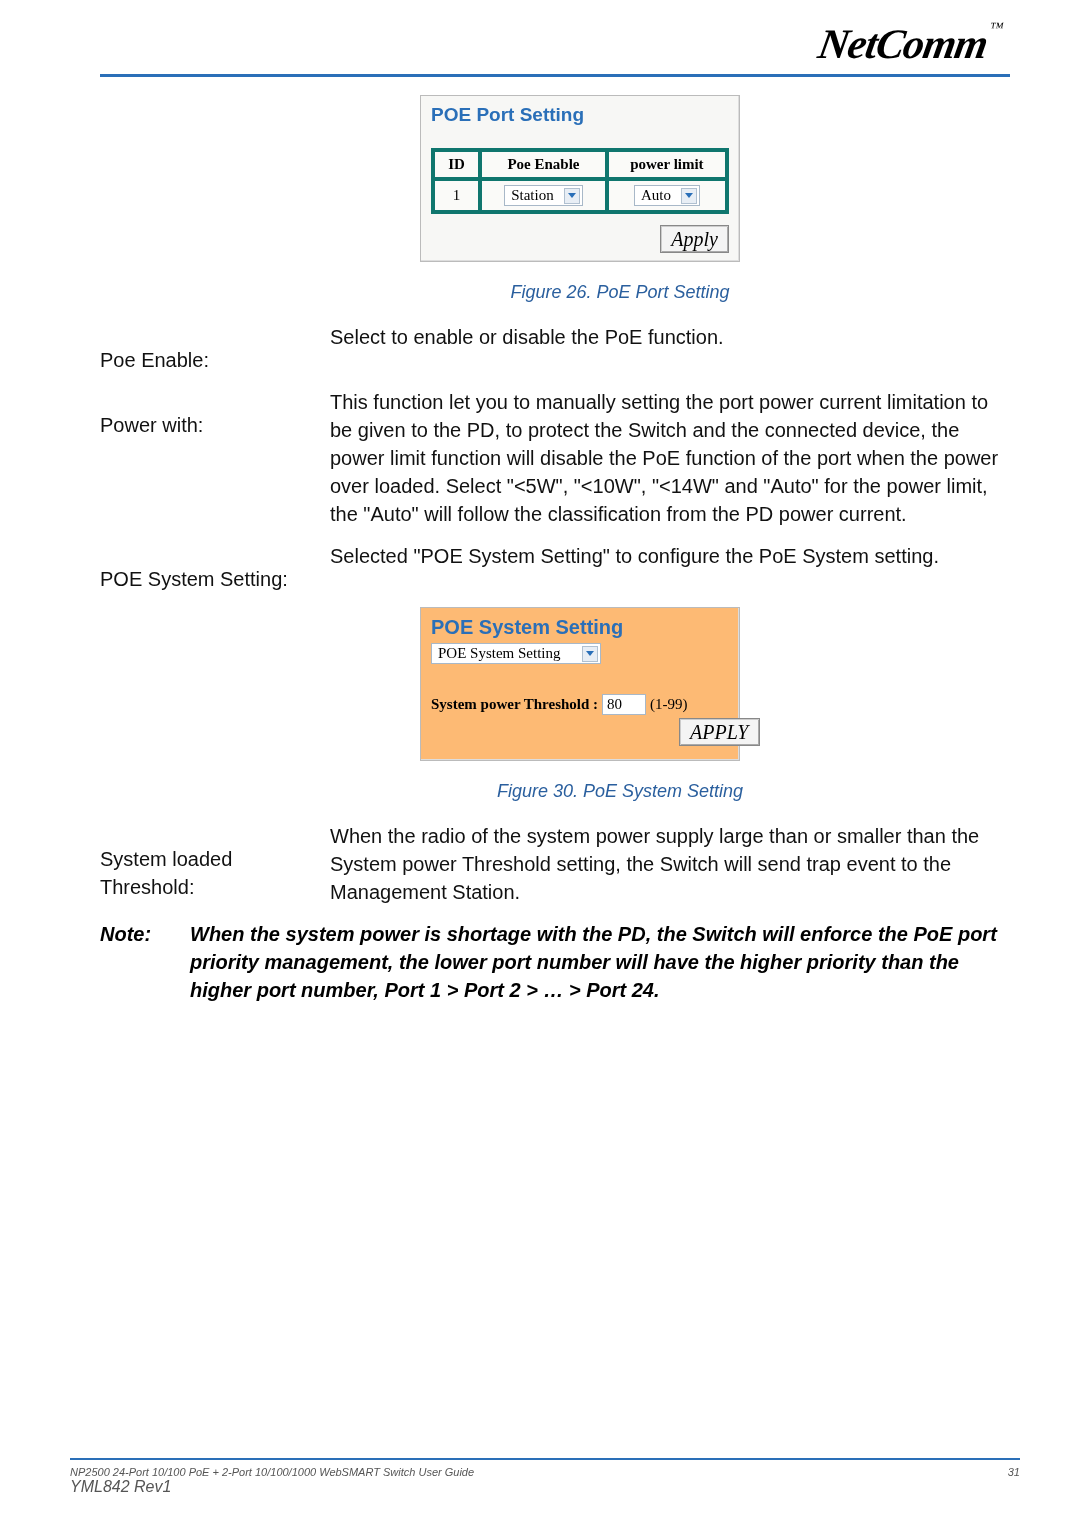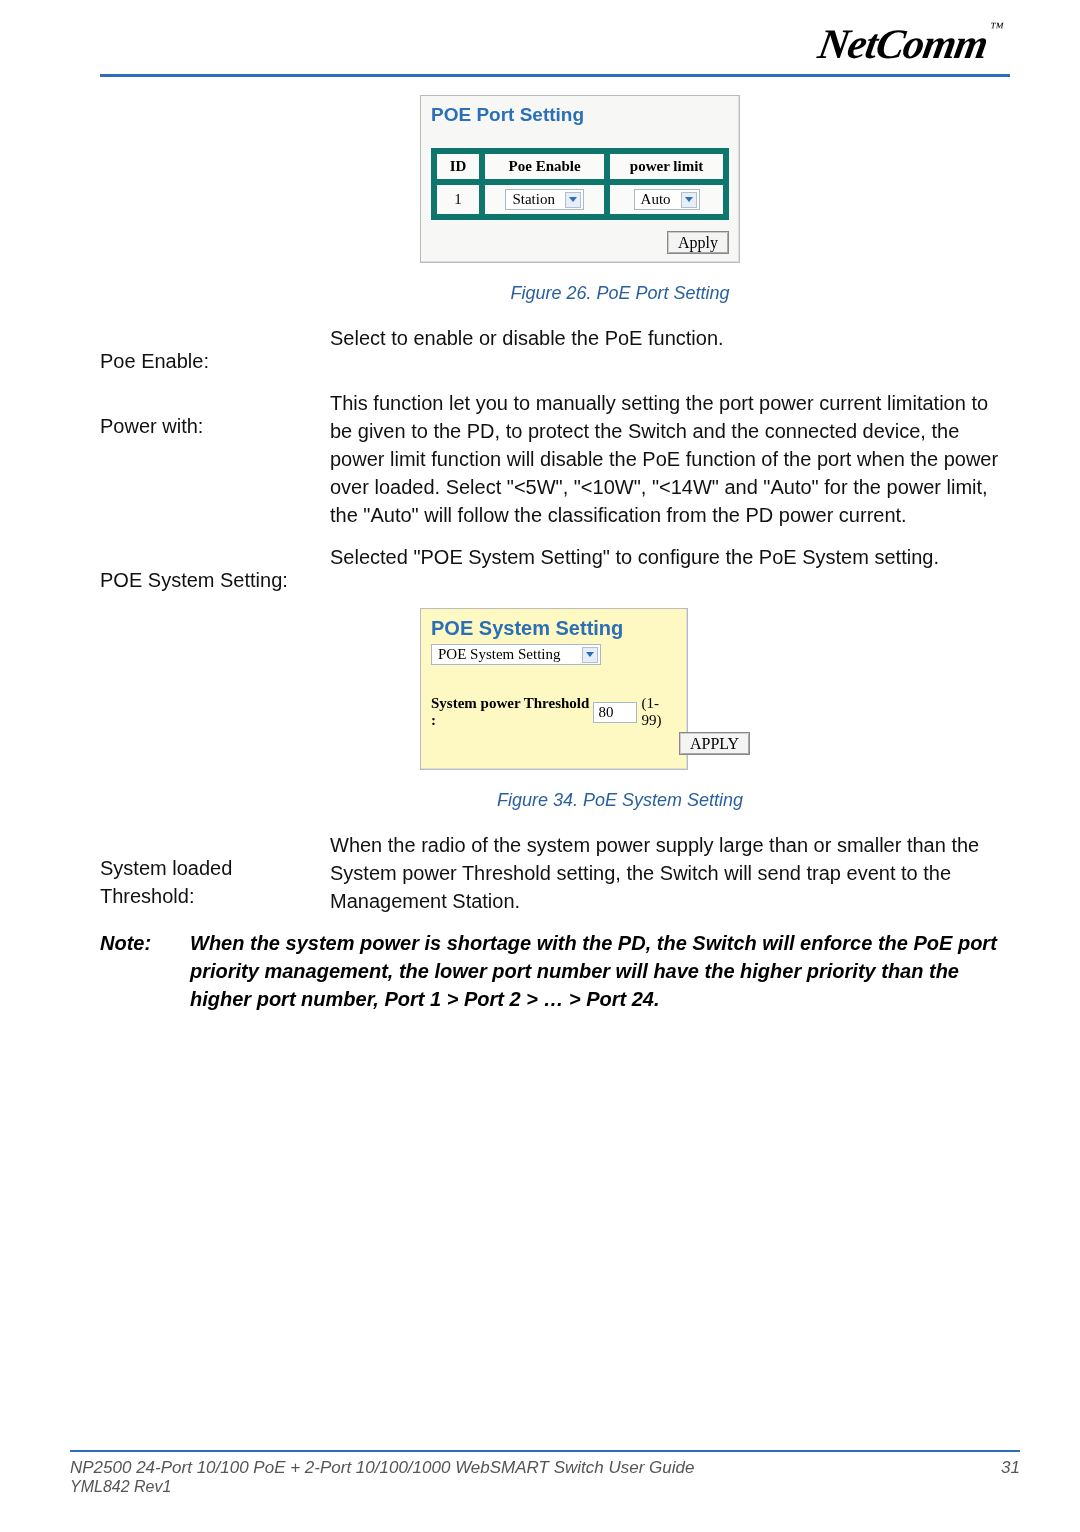--- a/index.html
+++ b/index.html
@@ -51,21 +51,21 @@
     padding: 8px 10px 22px 10px;
     font-family: Arial, sans-serif;
   }
   .poe-table {
     border-collapse: collapse;
     margin: 0 10px 14px 10px;
     width: calc(100% - 20px);
     font-size: 15px;
   }
   .poe-table th, .poe-table td {
-    border: 6px solid #0f766e;
+    border: 4px solid #0f766e;
     padding: 4px 8px;
     text-align: center;
     background: #fafaf8;
     font-family: 'Times New Roman', serif;
   }
   .poe-table th {
     font-weight: bold;
   }
   .select-like {
     display: inline-flex;
@@ -90,26 +90,27 @@
   .apply-wrap {
     text-align: right;
     padding: 0 10px 10px 0;
   }
   .apply-wrap2 {
     text-align: left;
     padding: 0 0 10px 258px;
   }
   .btn {
     font-family: 'Times New Roman', serif;
-    font-size: 16px;
+    font-size: 20px;
     border: 1px solid #888;
     background: #f4f4f4;
     padding: 2px 10px;
     box-shadow: 1px 1px 0 #ccc inset, -1px -1px 0 #aaa inset;
     cursor: pointer;
+    font-style: italic;
   }
   .figure-caption {
     text-align: center;
     font-style: italic;
     color: #2a5f9e;
     font-size: 18px;
     margin: 20px auto 20px 130px;
   }
   .def-row {
     display: flex;
@@ -125,23 +126,23 @@
     font-weight: normal;
     font-family: Arial, sans-serif;
     margin-top: 23px;
   }
   .def-body {
     flex: 1;
     font-family: Arial, sans-serif;
   }
   .panel2 {
     border: 1px solid #bbb;
-    background: #fef9c3;
+    background: #fdba74;
     margin: 14px 0 12px 320px;
-    width: 268px;
+    width: 320px;
     box-shadow: inset -1px -1px 0 #ddd;
     padding-bottom: 6px;
   }
   .panel2 .panel-title {
     padding-bottom: 4px;
     font-size: 20px;
   }
   .panel2 .sel-row {
     padding: 0 10px 30px 10px;
   }
@@ -186,21 +187,21 @@
   .hr-footer {
     border: none;
     border-top: 2px solid #2a6fb8;
     margin: 0 0 6px 0;
   }
   .footer-row {
     display: flex;
     justify-content: space-between;
     font-style: italic;
     color: #555;
-    font-size: 17px;
+    font-size: 11px;
   }
   .footer-left { color: #555; }
   .footer-pageno { color: #555; }
   .footer-rev { font-style: italic; color: #555; font-size: 16px; }
 </style>
 </head>
 <body>
 
 <div class="page">
   <div class="header">
@@ -281,21 +282,21 @@
     <div class="sys-row">
       <span class="lbl">System power Threshold :</span>
       <input class="text-input" value="80" style="">
       <span>(1-99)</span>
     </div>
     <div class="apply-wrap2">
       <span class="btn">APPLY</span>
     </div>
   </div>
 
-  <div class="figure-caption">Figure 34. PoE System Setting</div>
+  <div class="figure-caption">Figure 30. PoE System Setting</div>
 
   <div class="def-row">
     <div class="def-term">System loaded Threshold:</div>
     <div class="def-body">When the radio of the system power supply large than or smaller than the System power Threshold setting, the Switch will send trap event to the Management Station.</div>
   </div>
 
   <div class="note-block">
     <div class="note-label">Note:</div>
     <div class="note-body">When the system power is shortage with the PD, the Switch will enforce the PoE port priority management, the lower port number will have the higher priority than the higher port number, Port 1 &gt; Port 2 &gt; … &gt; Port 24.</div>
   </div>

